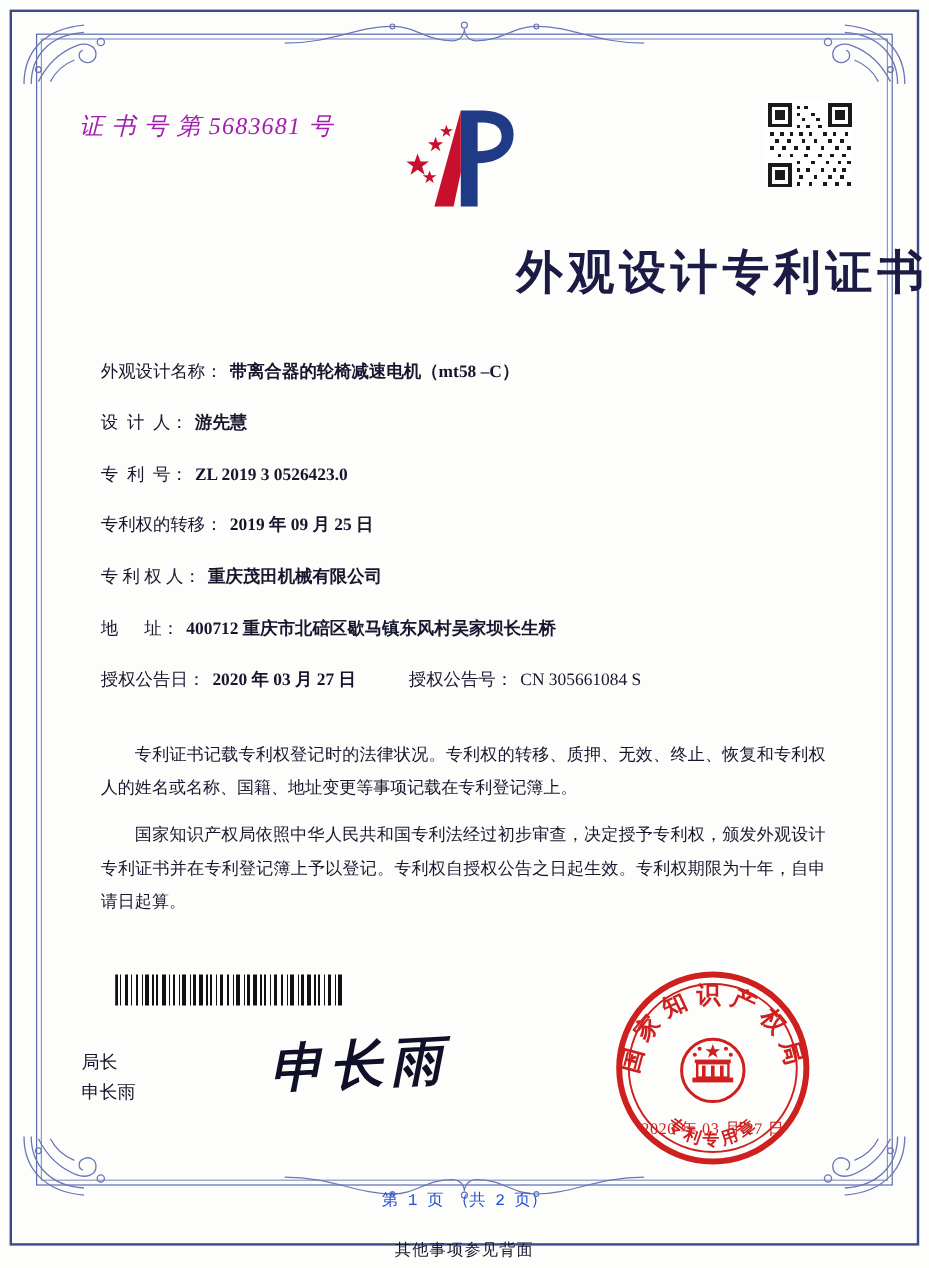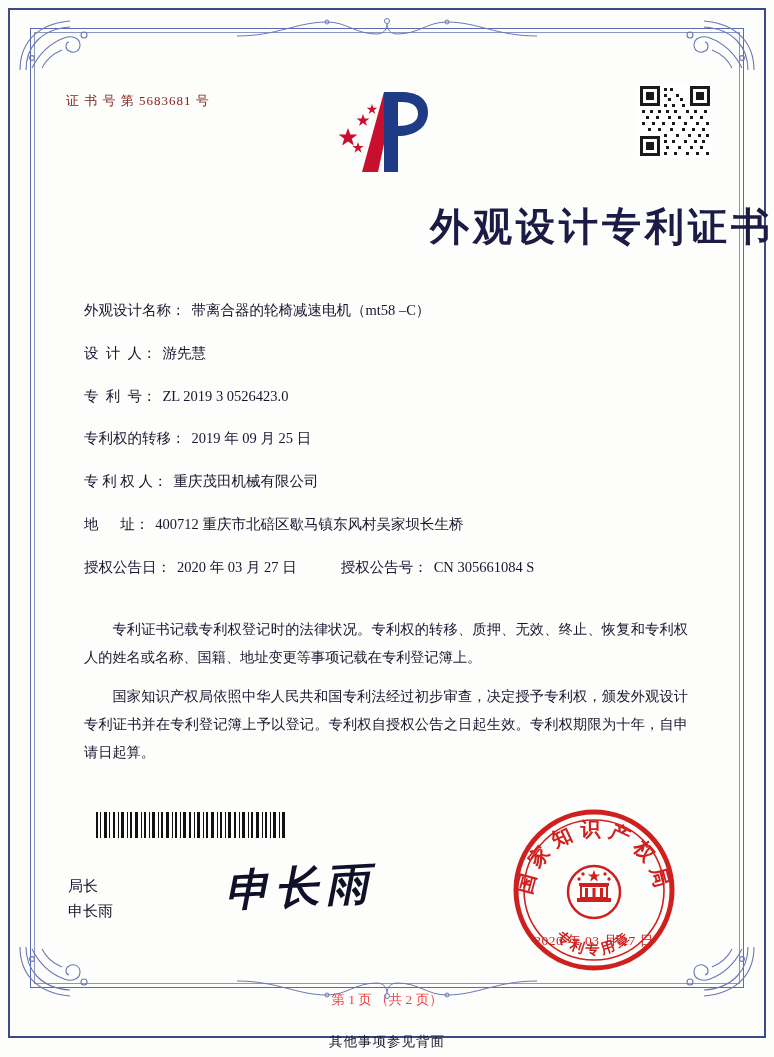--- a/index.html
+++ b/index.html
@@ -68,23 +68,24 @@
     transform: translateX(-50%) scaleY(-1);
     width: 300px; height: 26px;
     color: #6a77b8;
   }
   .orn-top svg, .orn-bot svg { width: 100%; height: 100%; display: block; }
 
   
   .cert-no {
     position: absolute;
     left: 66px; top: 92px;
-    font-size: 13px;
+    font-size: 20px;
     letter-spacing: 1px;
-    color: #7f1d1d;
+    color: #a21caf;
+    font-style: italic;
   }
   .qr {
     position: absolute;
     right: 62px; top: 84px;
     width: 74px; height: 74px;
   }
   .qr svg { display: block; width: 100%; height: 100%; }
 
   .logo {
     position: absolute;
@@ -124,20 +125,21 @@
     line-height: 1.4;
   }
   .field-label {
     white-space: pre;
     flex: 0 0 auto;
     text-align: center;
   }
   .field-value {
     margin-left: 6px;
     flex: 1 1 auto;
+    font-weight: bold;
   }
   .field-row.dual .field-value {
     flex: 0 0 auto;
     margin-right: 44px;
   }
   .field-label2 {
     white-space: pre;
     flex: 0 0 auto;
   }
   .field-value2 {
@@ -213,21 +215,22 @@
     letter-spacing: 0.5px;
   }
 
   
   .page-no {
     position: absolute;
     left: 0; right: 0;
     bottom: 48px;
     text-align: center;
     font-size: 13.5px;
-    color: #ef4444;
+    color: #1d4ed8;
+    font-family: Liberation Mono, monospace;
   }
   .foot-note {
     position: absolute;
     left: 0; right: 0;
     bottom: 6px;
     text-align: center;
     font-size: 13.5px;
     color: #16162e;
     letter-spacing: 1px;
   }

